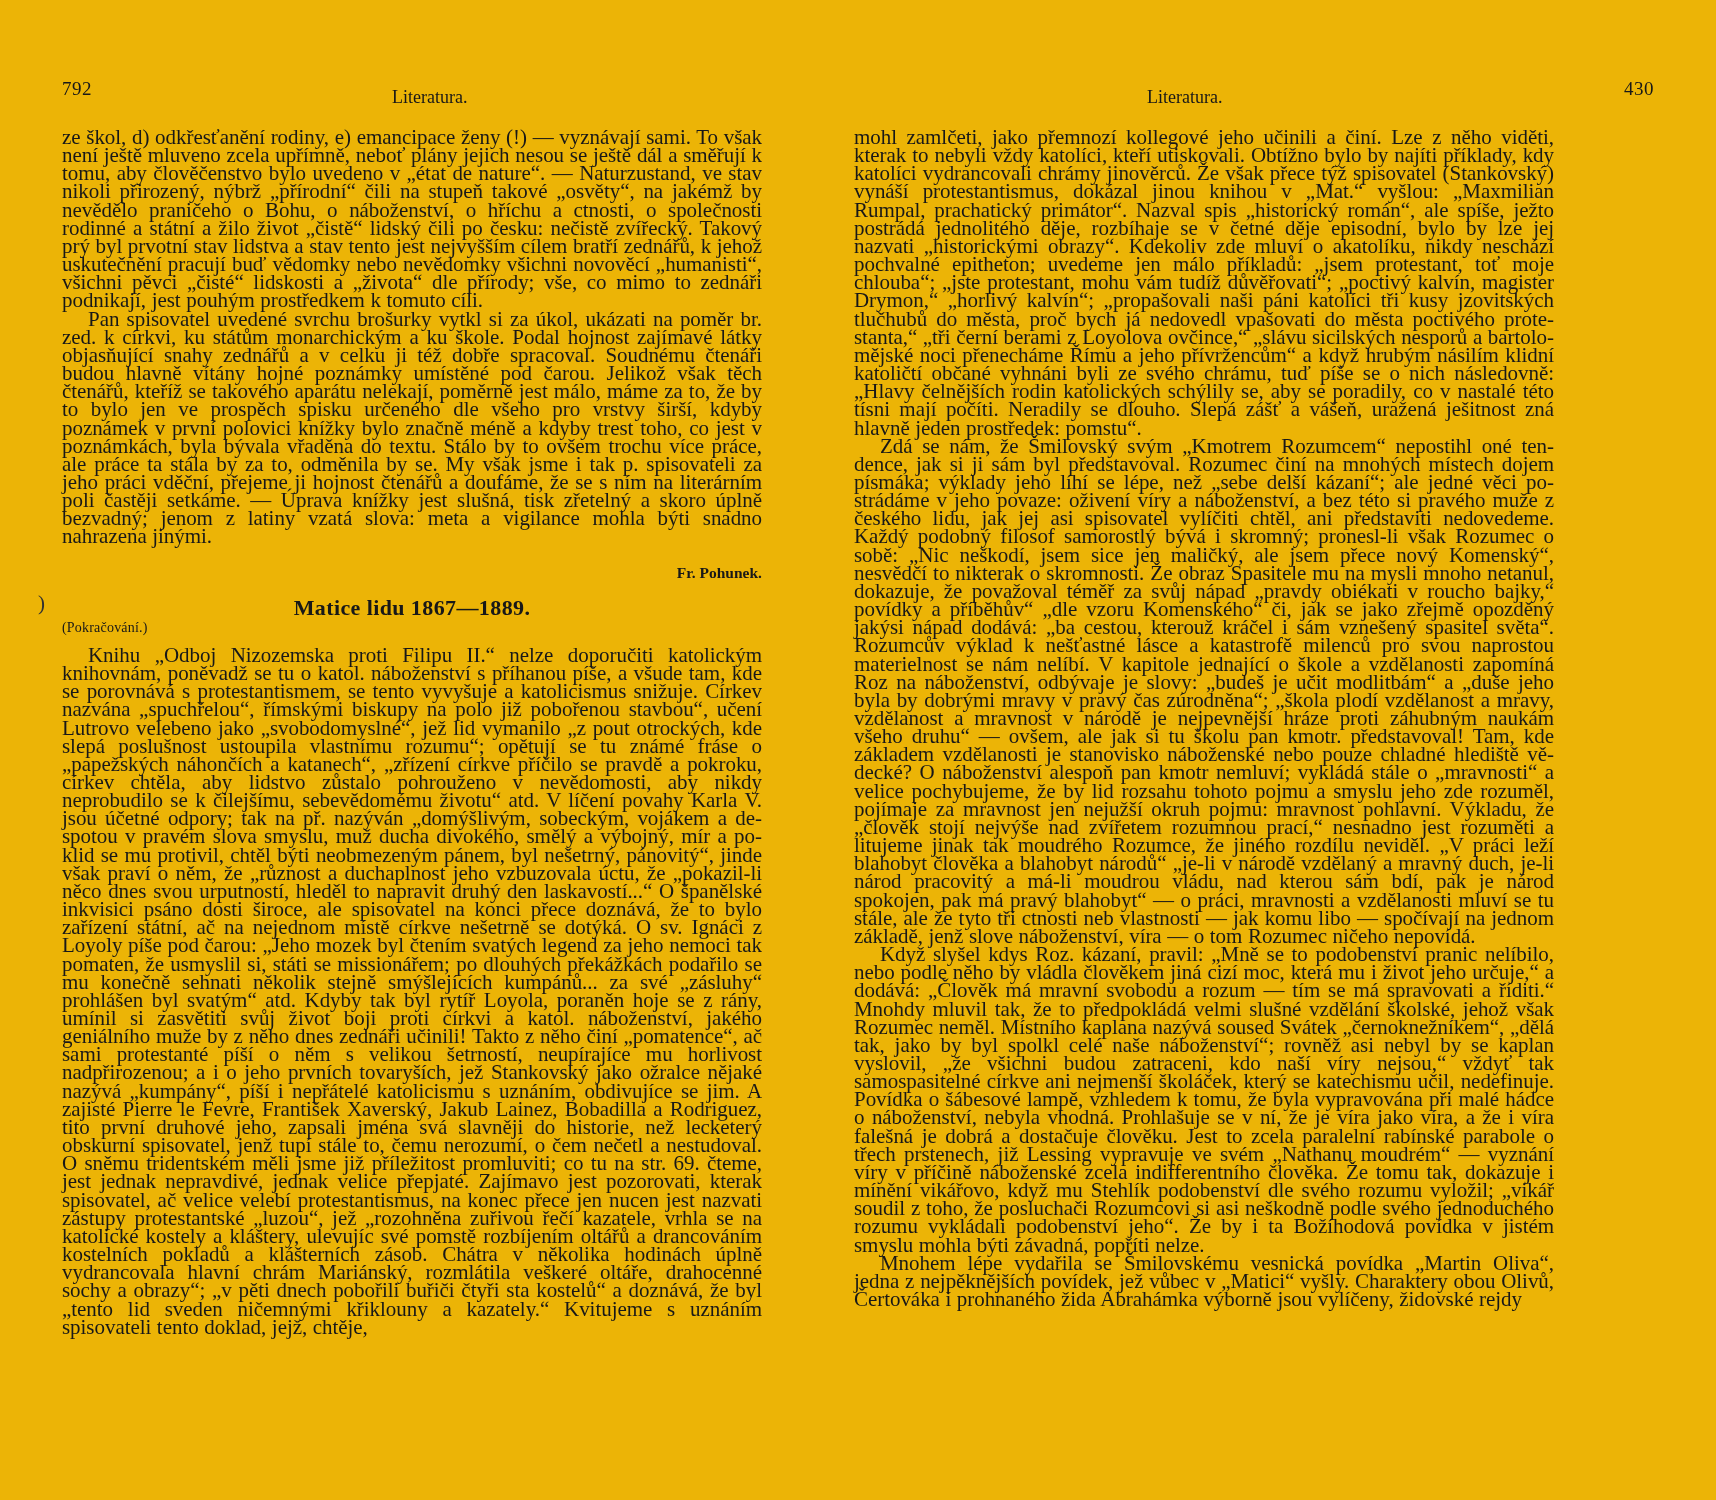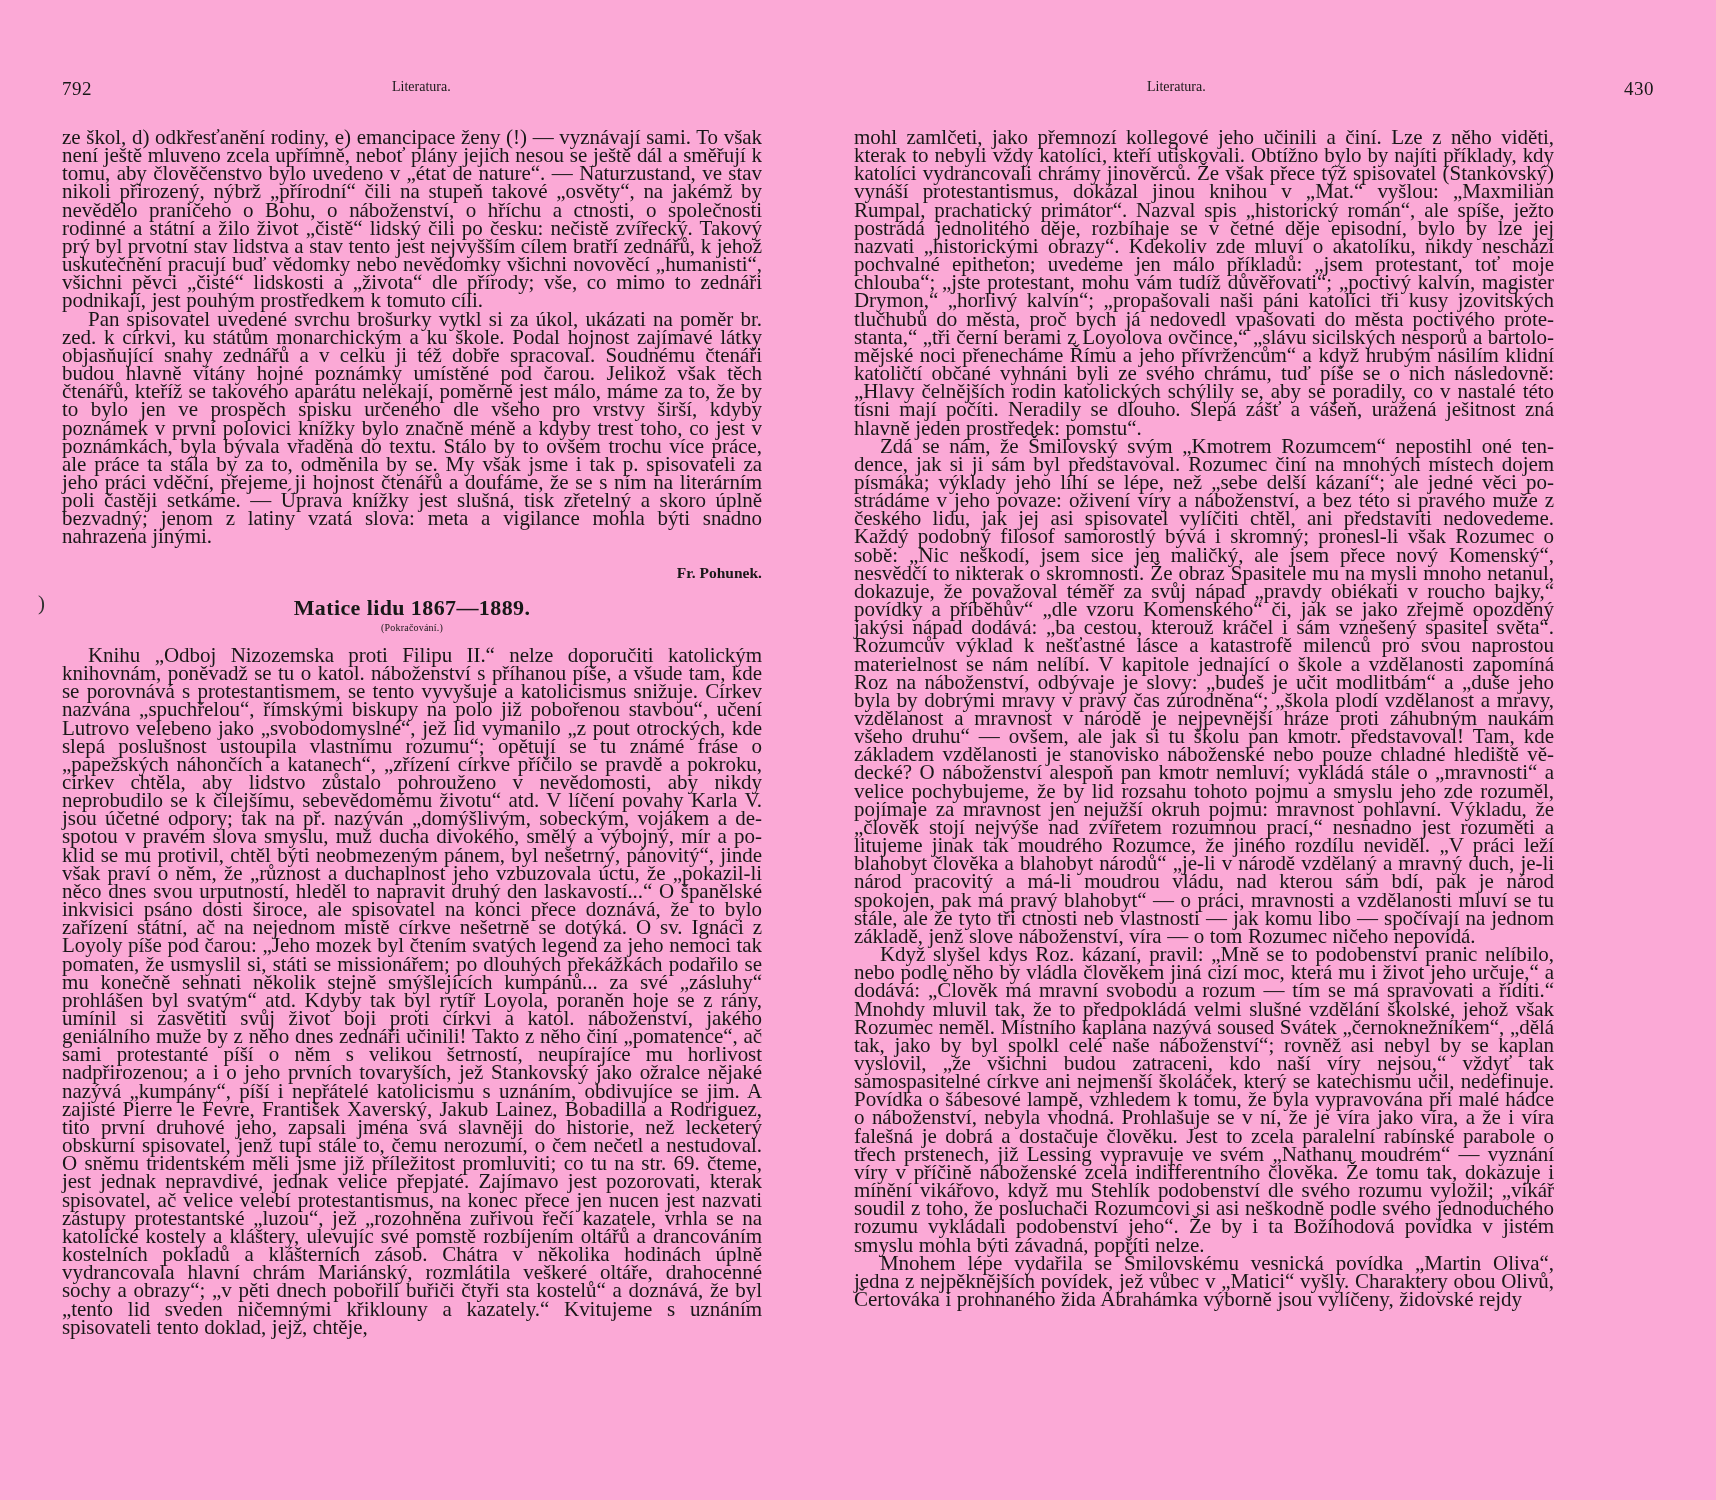--- a/index.html
+++ b/index.html
@@ -11,21 +11,21 @@
     width: 1716px;
     height: 1500px;
     font-family: "Liberation Serif", serif;
     color: #1a1a1a;
     overflow: hidden;
   }
   .page {
     position: relative;
     width: 1716px;
     height: 1500px;
-    background: #f9a8d4;
+    background: #eab308;
   }
   .scan {
     position: absolute;
     left: 0; top: 0;
     width: 1716px;
     height: 1500px;
     filter: contrast(1.02);
   }
   
   .headrow {
@@ -38,22 +38,23 @@
   .folio {
     position: absolute;
     font-size: 19px;
     letter-spacing: 0.5px;
     font-family: "Liberation Serif", serif;
   }
   .folio-left  { left: 0px; top: 0px; }
   .folio-right { right: 0px; top: 0px; }
   .runhead {
     position: absolute;
-    font-size: 14px;
+    font-size: 18px;
     font-family: "Liberation Serif", serif;
+    margin-top: 8px;
   }
   .runhead-left  { left: 330px; top: 1px; }
   .runhead-right { left: 1085px; top: 1px; }
 
   
   .cols {
     position: absolute;
     top: 128px;
     left: 62px;
     width: 1592px;
@@ -92,22 +93,22 @@
   }
 
   .arthead {
     text-align: center;
     font-weight: bold;
     font-size: 22px;
     letter-spacing: 0.4px;
     margin: 17px 0 2px 0;
   }
   .artsub {
-    text-align: center;
-    font-size: 10px;
+    text-align: left;
+    font-size: 14px;
     margin: 0 0 9px 0;
     letter-spacing: 0.2px;
   }
   .brace {
     position: absolute;
     left: -24px;
     top: 466px;
     font-size: 21px;
     color: #333;
   }

